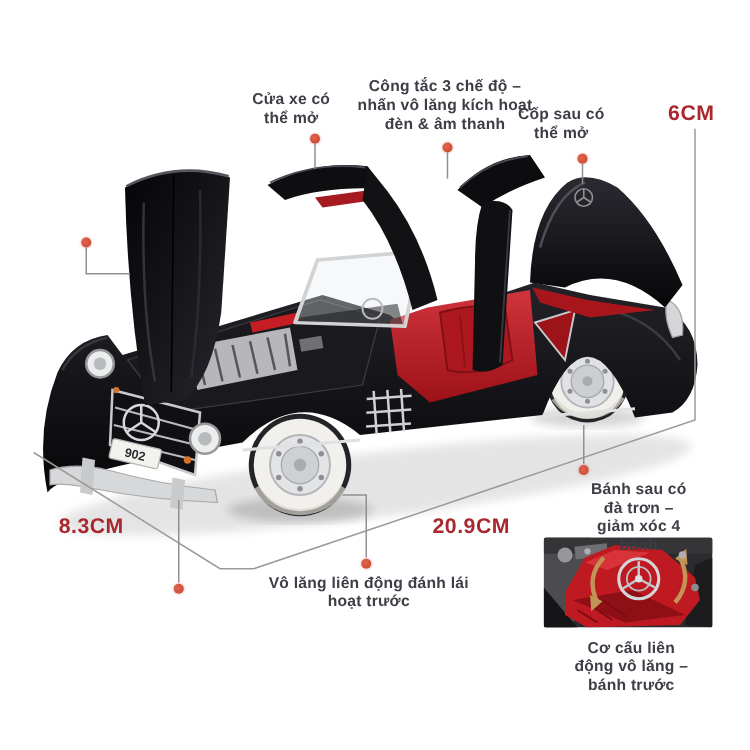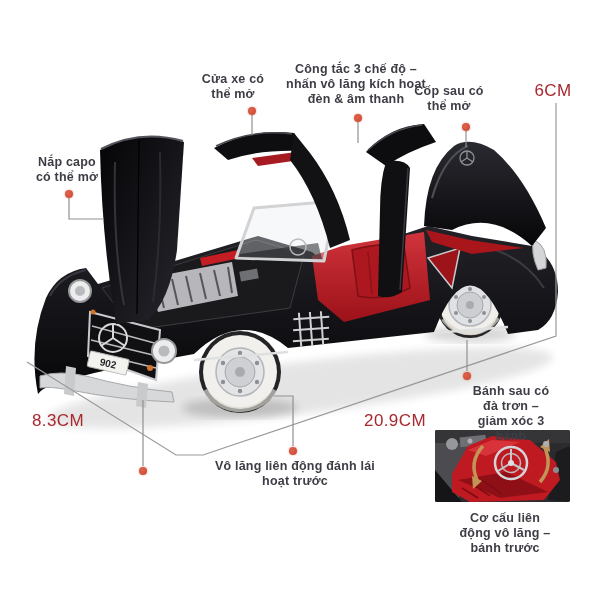--- a/index.html
+++ b/index.html
@@ -3,21 +3,21 @@
 <meta charset="utf-8">
 <style>
   html,body{margin:0;padding:0;background:#ffffff;}
   .stage{position:relative;width:600px;height:600px;background:#ffffff;overflow:hidden;
          font-family:"Liberation Sans",sans-serif;}
   .stage svg{position:absolute;left:0;top:0;}
   .lbl{position:absolute;transform:translateX(-50%);text-align:center;
        color:#3d3d46;font-size:12.5px;line-height:15px;font-weight:bold;
        letter-spacing:.2px;white-space:pre-line;}
   .dim{position:absolute;transform:translateX(-50%);text-align:center;
-       color:#a8282e;font-size:17px;font-weight:normal;letter-spacing:.4px;}
+       color:#a8282e;font-size:17px;font-weight:bold;letter-spacing:.4px;}
   .dot{position:absolute;width:8px;height:8px;border-radius:50%;
        background:radial-gradient(circle at 40% 40%, #e0644c, #c8432f);
        box-shadow:0 0 2px rgba(200,67,47,.6);}
 </style>
 </head>
 <body>
 
 <div class="stage">
 
 <svg width="600" height="600" viewBox="0 0 600 600">
@@ -245,33 +245,31 @@
 </svg>
 
 <div class="dot" style="left:65px;top:190px"></div>
 <div class="dot" style="left:248px;top:107px"></div>
 <div class="dot" style="left:354px;top:114px"></div>
 <div class="dot" style="left:462px;top:123px"></div>
 <div class="dot" style="left:139px;top:467px"></div>
 <div class="dot" style="left:289px;top:447px"></div>
 <div class="dot" style="left:463px;top:372px"></div>
 
-<div class="lbl" style="left:67px;top:155px">Nắp capo
-có thể mở</div>
 <div class="lbl" style="left:233px;top:72px">Cửa xe có
 thể mở</div>
 <div class="lbl" style="left:356px;top:62px">Công tắc 3 chế độ –
 nhấn vô lăng kích hoạt
 đèn &amp; âm thanh</div>
 <div class="lbl" style="left:449px;top:84px">Cốp sau có
 thể mở</div>
 <div class="lbl" style="left:295px;top:459px">Vô lăng liên động đánh lái
 hoạt trước</div>
 <div class="lbl" style="left:511px;top:384px">Bánh sau có đà trơn –
-giảm xóc 3 bánh</div>
+giảm xóc 4 bánh</div>
 <div class="lbl" style="left:505px;top:511px">Cơ cấu liên động vô lăng –
 bánh trước</div>
 
 <div class="dim" style="left:553px;top:81px">6CM</div>
-<div class="dim" style="left:58px;top:411px">8.3CM</div>
-<div class="dim" style="left:395px;top:411px">20.9CM</div>
+<div class="dim" style="left:73px;top:411px">8.3CM</div>
+<div class="dim" style="left:377px;top:411px">20.9CM</div>
 
 </div>
 
 </body></html>

